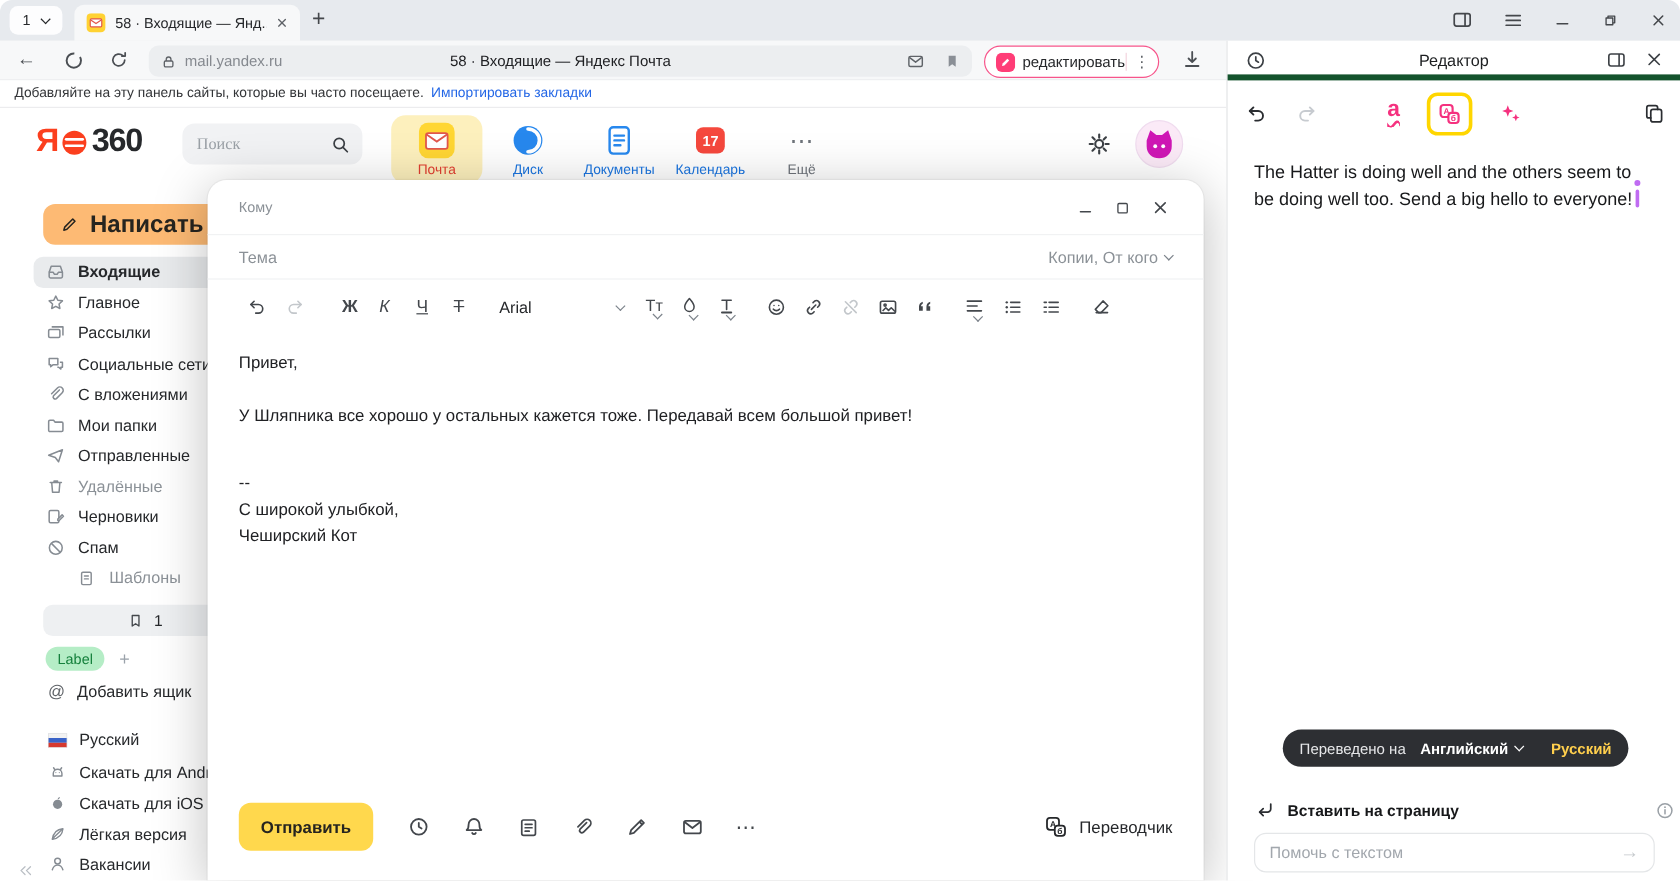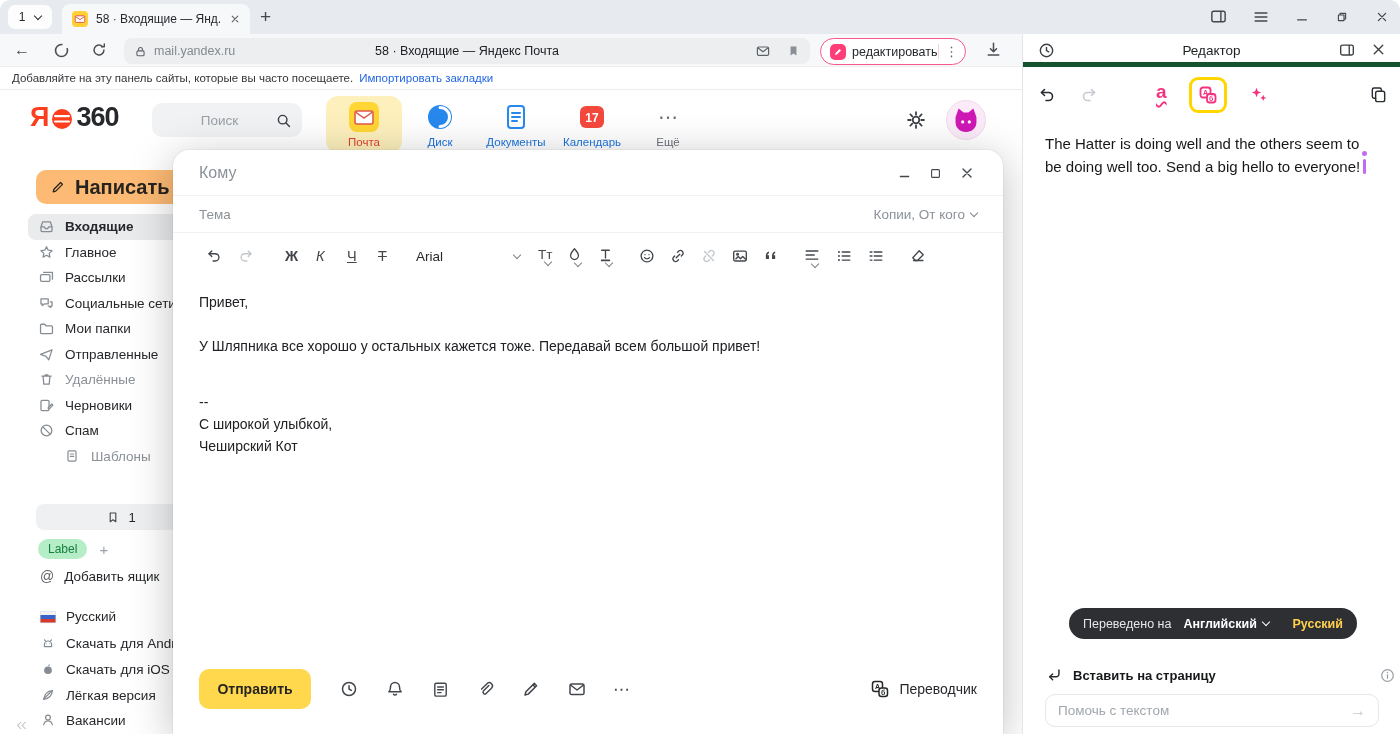--- a/index.html
+++ b/index.html
@@ -34,21 +34,21 @@
   
   .bookmarksbar { position:absolute; left:0; top:67px; width:1022px; height:23px; background:#fff; border-bottom:1px solid #ececee; display:flex; align-items:center; padding-left:12px; font-size:11.5px; }
   .bm-hint { color:#333538; }
   .bm-link { color:#2467e6; margin-left:6px; cursor:pointer; }
 
   
   .logo { position:absolute; left:30px; top:102px; display:flex; align-items:center; }
   .logo-ya { font-size:27px; font-weight:800; color:#fb3f1e; letter-spacing:-1px; }
   .logo-360 { font-size:27px; font-weight:800; color:#26282b; letter-spacing:-1px; }
   .search { position:absolute; left:152px; top:103px; width:150px; height:34px; background:#f1f2f4; border-radius:10px; display:flex; align-items:center; padding:0 10px 0 12px; }
-  .search input { flex:1; border:none; outline:none; background:transparent; font-size:13.5px; color:#26282b; font-family:Liberation Sans, sans-serif; min-width:0;text-align:center; }
+  .search input { flex:1; border:none; outline:none; background:transparent; font-size:13.5px; color:#26282b; font-family:Liberation Serif, serif; min-width:0; }
   .search input::placeholder { color:#9aa0a6; }
   .apps { position:absolute; left:326px; top:96px; display:flex; }
   .app { width:76px; display:flex; flex-direction:column; align-items:center; gap:4px; padding:6px 0 5px; border-radius:12px; cursor:pointer; }
   .app.active { background:#fdf0bd; }
   .applbl { font-size:11.5px; }
   .lbl-red { color:#e23f30; } .lbl-blue { color:#1b75e0; } .lbl-gray { color:#6e737a; }
   .appic { width:30px; height:30px; display:flex; align-items:center; justify-content:center; }
   .gear { position:absolute; left:905px; top:109px; color:#3c4045; }
   .avatar { position:absolute; left:946px; top:100px; width:40px; height:40px; border-radius:50%; background:#fbeaf7; overflow:hidden; border:1px solid #f0dcef; }
 
@@ -64,21 +64,21 @@
   .labelrow { position:absolute; left:38px; top:539px; display:flex; align-items:center; }
   .labeltag { background:#b5edc6; color:#15803c; border-radius:10px; padding:3px 10px; font-size:12px; }
   .labelplus { color:#9aa2aa; font-size:15px; margin-left:12px; }
   .addbox { position:absolute; left:40px; top:568px; display:flex; align-items:center; gap:10px; font-size:13.5px; color:#26282b; }
   .addbox .at { color:#5f6368; font-size:14px; }
   .sbfoot { position:absolute; left:40px; display:flex; align-items:center; gap:10px; font-size:13.5px; color:#26282b; cursor:pointer; }
   .sbfoot .sbic { color:#868c93; display:flex; }
 
   
   .compose { position:absolute; left:173px; top:150px; width:830px; height:584px; background:#fff; border-radius:16px 16px 0 0; box-shadow:0 8px 44px rgba(0,0,0,.25), 0 0 0 1px rgba(0,0,0,.04); z-index:5; }
-  .c-to { height:46px; border-bottom:1px solid #f1f2f3; display:flex; align-items:center; padding:0 26px; font-size:16px; color:#8b9197; position:relative; }
+  .c-to { height:46px; border-bottom:1px solid #f1f2f3; display:flex; align-items:center; padding:0 26px; font-size:12px; color:#8b9197; position:relative; }
   .c-ctrls { position:absolute; right:28px; top:15px; display:flex; gap:17px; color:#43474c; align-items:center; }
   .c-subj { height:37px; border-bottom:1px solid #f1f2f3; display:flex; align-items:center; padding:0 26px; font-size:13.5px; color:#8b9197; }
   .c-cc { margin-left:auto; display:flex; align-items:center; color:#8b9197; cursor:pointer; }
   .c-toolbar { height:46px; display:flex; align-items:center; padding-left:32px; color:#43474c; }
   .tbtn { display:inline-flex; align-items:center; cursor:pointer; }
   .fmt { font-size:14.5px; color:#43474c; width:16px; text-align:center; }
   .fmt.b { font-weight:700; } .fmt.i { font-style:italic; } .fmt.u { text-decoration:underline; } .fmt.s { text-decoration:line-through; }
   .fontdd { width:104px; display:flex; align-items:center; justify-content:space-between; font-size:13.5px; color:#26282b; }
   .dd { display:flex; align-items:center; color:#43474c;flex-direction:column; }
   .dd .chev, .fontdd .chev, .c-cc .chev { color:#7c838b; }
@@ -358,20 +358,28 @@
       <span class="sbic">
           <svg width="17" height="17" viewBox="0 0 20 20" fill="none" stroke="currentColor" stroke-width="1.5" stroke-linejoin="round">
             <path d="M3.5 4.5H12v6H7.5l-2.5 2v-2H3.5z"></path>
             <path d="M14 8h2.5v5H15v1.8L12.8 13h-1.3"></path>
           </svg>
         </span>
       <span>Социальные сети</span>
     </li>
     <li class="sbi">
       <span class="sbic">
+          <svg width="17" height="17" viewBox="0 0 20 20" fill="none" stroke="currentColor" stroke-width="1.5" stroke-linecap="round" stroke-linejoin="round">
+            <path d="M13.5 5.8l-5.7 5.7a2 2 0 0 0 2.8 2.8l5.7-5.7a3.3 3.3 0 0 0-4.7-4.7L5.9 9.6"></path>
+          </svg>
+        </span>
+      <span>С вложениями</span>
+    </li>
+    <li class="sbi">
+      <span class="sbic">
           <svg width="17" height="17" viewBox="0 0 20 20" fill="none" stroke="currentColor" stroke-width="1.5" stroke-linejoin="round">
             <path d="M3 6.2c0-.7.5-1.2 1.2-1.2h3.6l1.6 1.8h6.4c.7 0 1.2.5 1.2 1.2v6.8c0 .7-.5 1.2-1.2 1.2H4.2c-.7 0-1.2-.5-1.2-1.2z"></path>
           </svg>
         </span>
       <span>Мои папки</span>
     </li>
     <li class="sbi">
       <span class="sbic">
           <svg width="17" height="17" viewBox="0 0 20 20" fill="none" stroke="currentColor" stroke-width="1.5" stroke-linejoin="round">
             <path d="M3 9.8l13.5-5.3-3.8 11.8-3.2-4.2z"></path>

